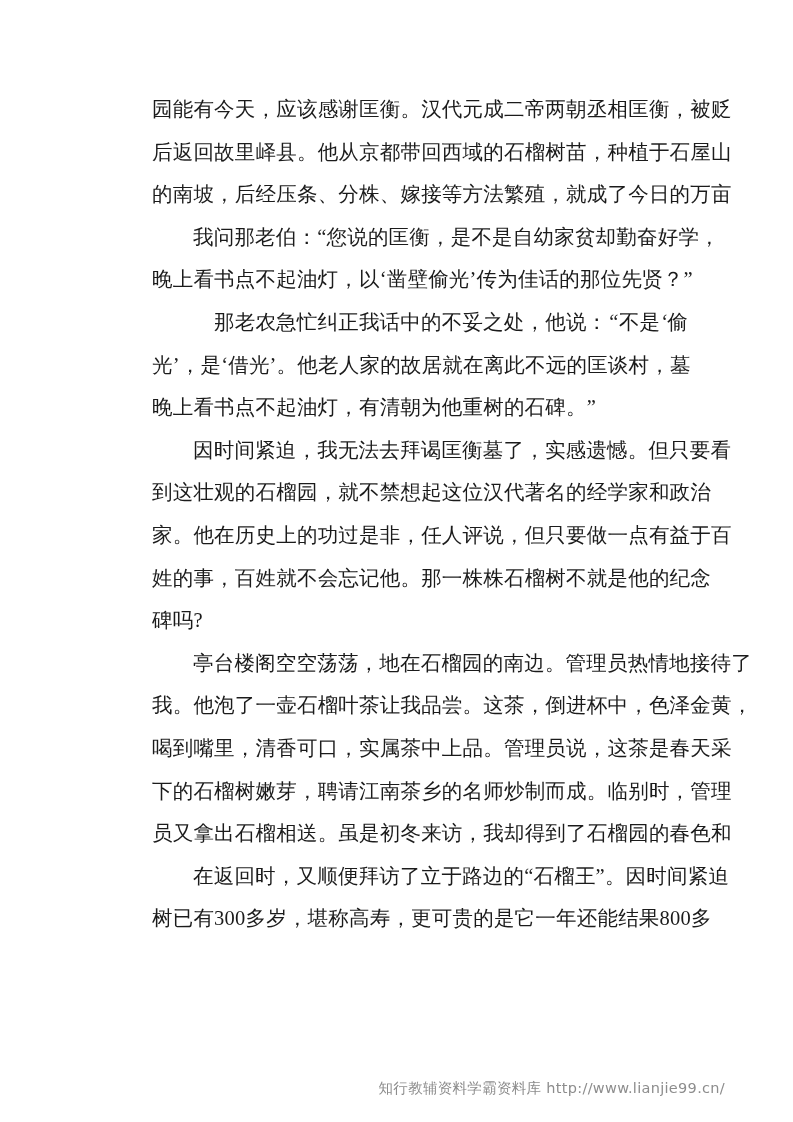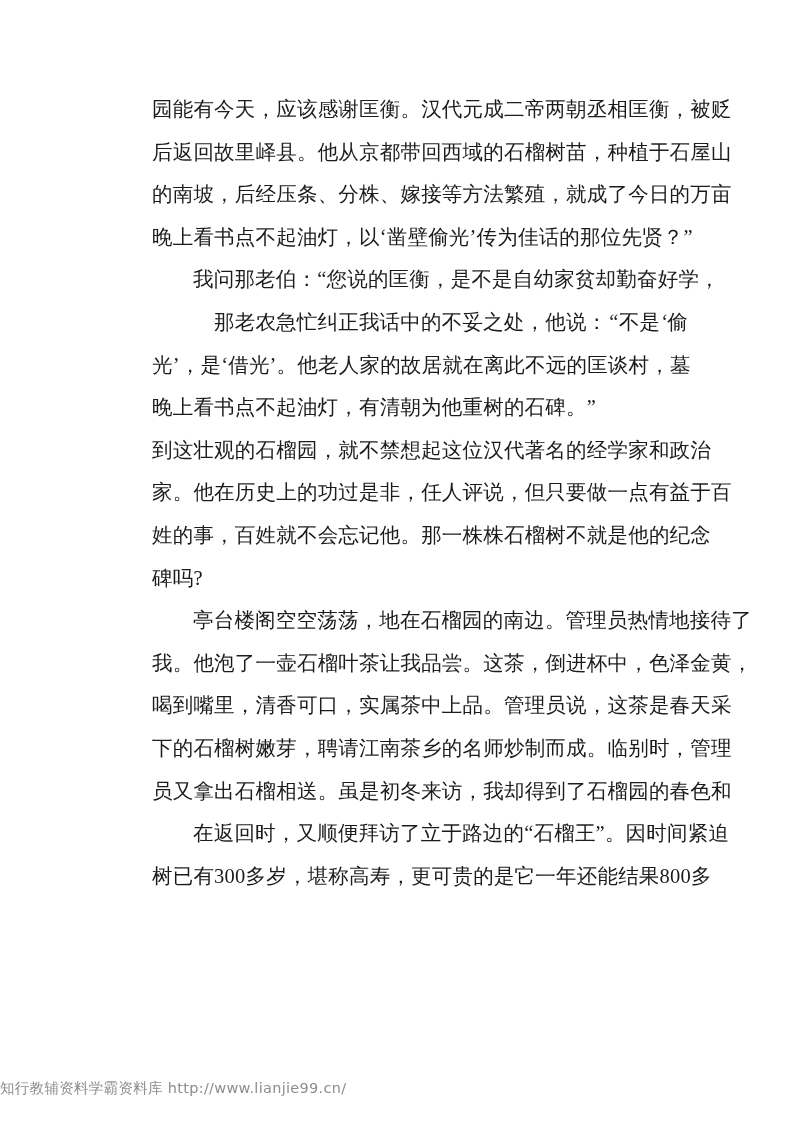--- a/index.html
+++ b/index.html
@@ -54,25 +54,26 @@
 
   
   .indent-2 { padding-left: 41px; }
   .indent-3 { padding-left: 62px; font-style: italic; }
 
   .footer {
     position: absolute;
     left: 0;
     top: 1079px;
     width: 689px;
-    text-align: left;
+    text-align: right;
     font-family: "DejaVu Sans", sans-serif;
     font-size: 14.5px;
     color: #8d8d8d;
     letter-spacing: 0.3px;
+    padding-left: 36px;
   }
   .footer .cn {
     font-family: "DejaVu Sans", sans-serif;
   }
   .footer .url {
     font-family: "DejaVu Sans", sans-serif;
   }
 </style>
 </head>
 <body>
@@ -168,22 +169,22 @@
           <span>了</span>
           <span>今</span>
           <span>日</span>
           <span>的</span>
           <span>万</span>
           <span>亩</span>
         </span>
     </p>
 
     <p class="para">
+      <span class="line indent-2">我问那老伯：“您说的匡衡，是不是自幼家贫却勤奋好学，</span>
       <span class="line">晚上看书点不起油灯，以‘凿壁偷光’传为佳话的那位先贤？”</span>
-      <span class="line indent-2">我问那老伯：“您说的匡衡，是不是自幼家贫却勤奋好学，</span>
     </p>
 
     <p class="para">
       <span class="line indent-3">那老农急忙纠正我话中的不妥之处，他说：“不是‘偷</span>
       <span class="line just">
           <span>光</span>
           <span>’</span>
           <span>，</span>
           <span>是</span>
           <span>‘</span>
@@ -208,20 +209,21 @@
           <span>匡</span>
           <span>谈</span>
           <span>村</span>
           <span>，</span>
           <span>墓</span>
         </span>
       <span class="line">晚上看书点不起油灯，有清朝为他重树的石碑。”</span>
     </p>
 
     <p class="para">
+      <span class="line indent-2">因时间紧迫，我无法去拜谒匡衡墓了，实感遗憾。但只要看</span>
       <span class="line just">
           <span>到</span>
           <span>这</span>
           <span>壮</span>
           <span>观</span>
           <span>的</span>
           <span>石</span>
           <span>榴</span>
           <span>园</span>
           <span>，</span>

